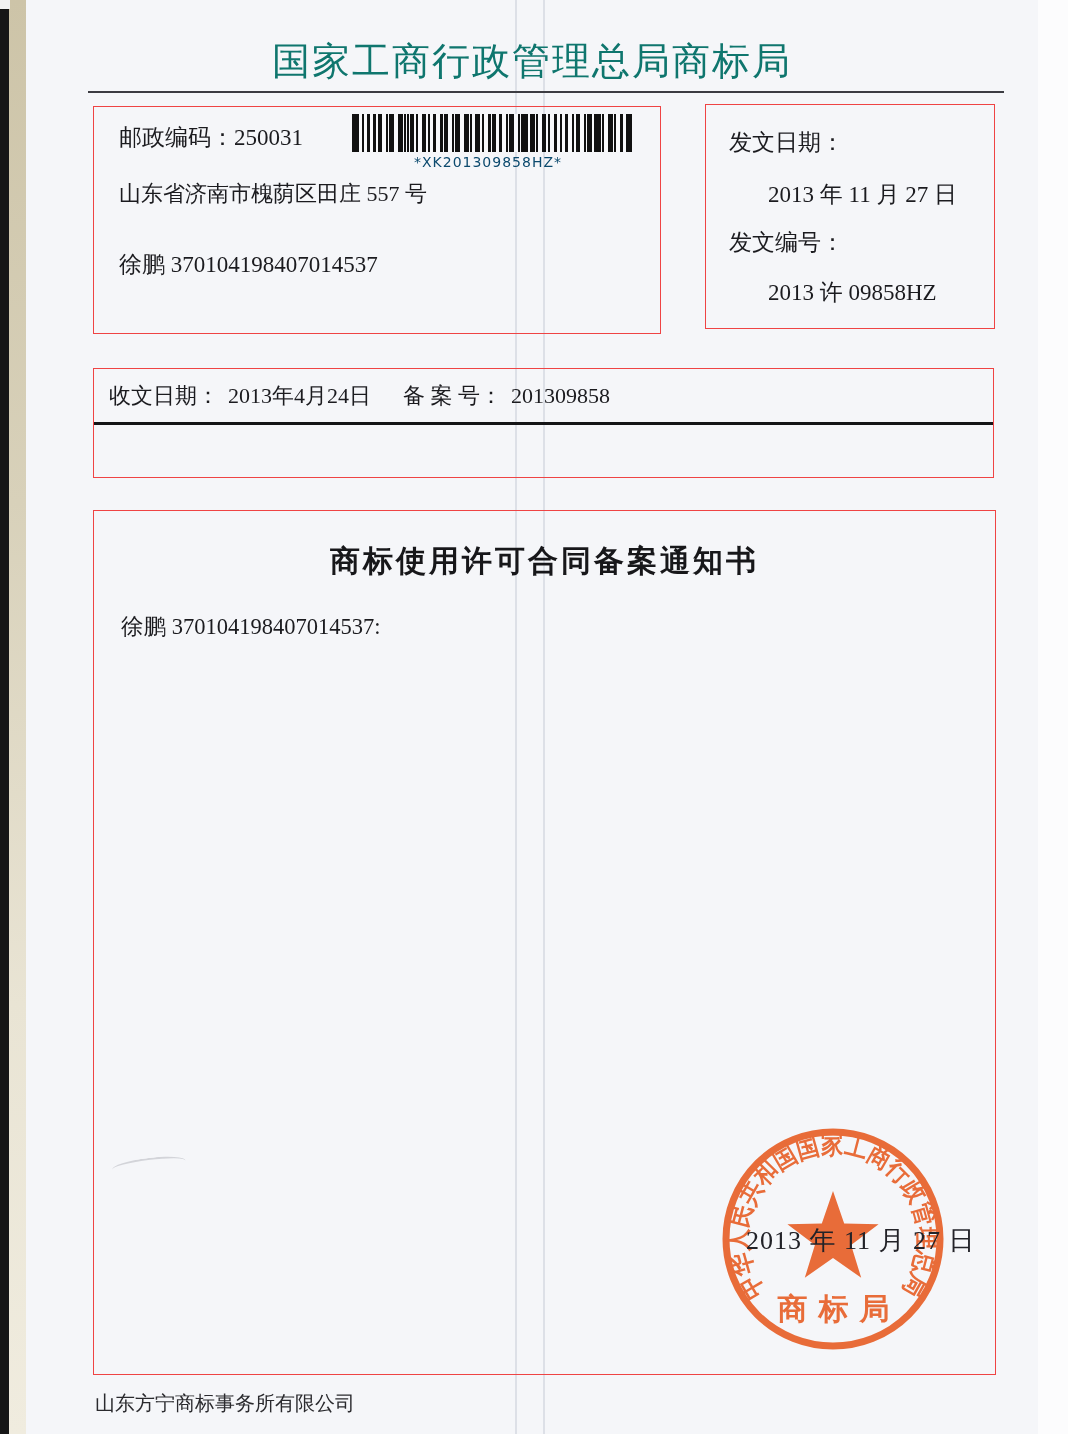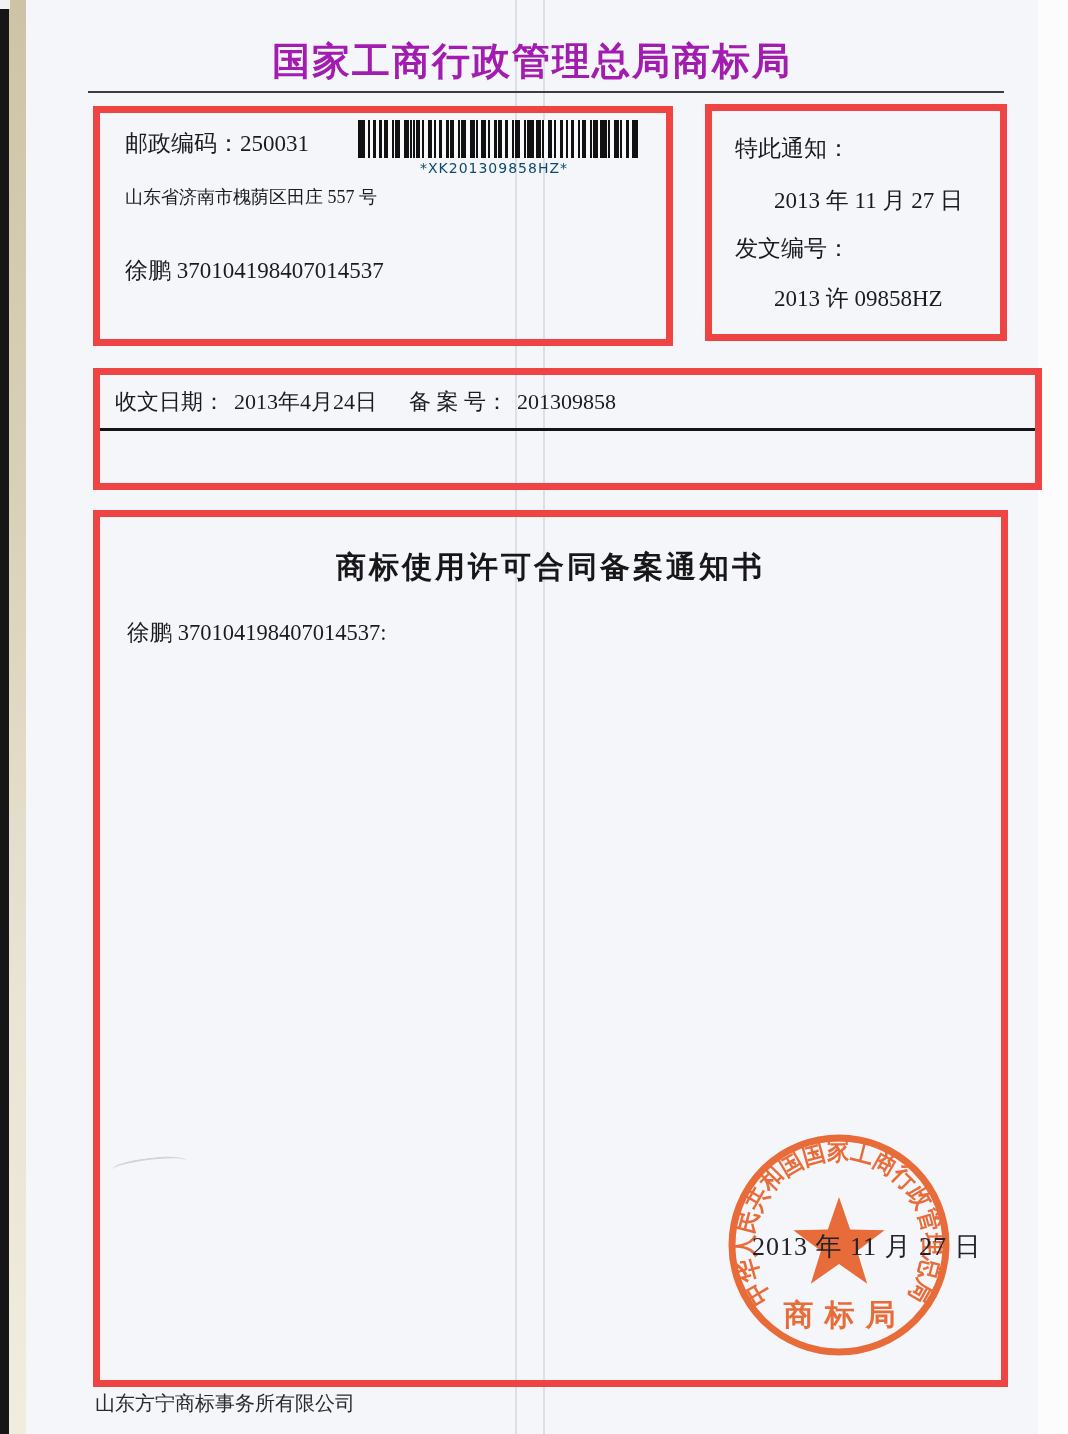--- a/index.html
+++ b/index.html
@@ -15,48 +15,48 @@
   .scan-beige{position:absolute;left:9px;top:0;width:17px;height:1434px;
     background:linear-gradient(180deg,#cdc4a8 0%,#d8d1ba 35%,#e9e4d4 70%,#f0ecdf 100%);}
   .scan-right{position:absolute;right:0;top:0;width:30px;height:1434px;background:#fcfcfd;}
   .fold{position:absolute;top:0;width:2px;height:1434px;background:rgba(170,176,192,0.32);}
   .fold.f1{left:515px;} .fold.f2{left:543px;}
   .smudge{position:absolute;left:112px;top:1158px;width:74px;height:12px;
     border-top:2px solid rgba(120,122,132,0.45);border-radius:60%;transform:rotate(-7deg);opacity:.6;}
 
   
   .doc-title{position:absolute;left:26px;top:36px;width:1012px;text-align:center;
-    font-size:38px;font-weight:bold;letter-spacing:2px;color:#a21caf;}
+    font-size:38px;font-weight:normal;letter-spacing:2px;color:#0f766e;}
   .title-rule{position:absolute;left:88px;top:91px;width:916px;height:2px;background:#3c3c42;}
 
-  .box{position:absolute;border:7px solid #ef4444;}
+  .box{position:absolute;border:1px solid #ef4444;}
 
   
   .addr-box{left:93px;top:106px;width:566px;height:226px;}
   .addr-box .postal{position:absolute;left:25px;top:15px;font-size:23px;}
   .barcode{position:absolute;left:258px;top:7px;width:272px;height:38px;
     border-left:4px solid #111;border-right:4px solid #111;background-color:#f8f9fb;
     background-image:
       repeating-linear-gradient(90deg,#111 0 2px,transparent 2px 6px),
       repeating-linear-gradient(90deg,#111 0 3px,transparent 3px 11px),
       repeating-linear-gradient(90deg,#111 0 2px,transparent 2px 17px);}
   .barcode-label{position:absolute;left:258px;top:47px;width:272px;text-align:center;
     font-family:"DejaVu Sans","Liberation Sans",sans-serif;font-size:14px;letter-spacing:1px;color:#0c4a6e;}
-  .addr-box .address{position:absolute;left:25px;top:72px;font-size:18px;}
+  .addr-box .address{position:absolute;left:25px;top:72px;font-size:22px;}
   .addr-box .recipient{position:absolute;left:25px;top:142px;font-size:23px;}
 
   
   .disp-box{left:705px;top:104px;width:288px;height:223px;}
   .disp-box .lbl1{position:absolute;left:23px;top:22px;font-size:23px;}
   .disp-box .val1{position:absolute;left:62px;top:74px;font-size:23px;}
   .disp-box .lbl2{position:absolute;left:23px;top:122px;font-size:23px;}
   .disp-box .val2{position:absolute;left:62px;top:172px;font-size:23px;}
 
   
-  .meta-box{left:93px;top:368px;width:899px;height:108px;padding-left:36px;}
+  .meta-box{left:93px;top:368px;width:899px;height:108px;}
   .meta-row{position:absolute;left:0;width:100%;height:53px;display:flex;align-items:center;font-size:22px;}
   .meta-row.r1{top:0;border-bottom:3px solid #141416;}
   .meta-row.r2{top:56px;}
   .meta-row .m-lbl{margin-left:15px;}
   .meta-row .m-val{margin-left:9px;}
   .meta-row .m-lbl2{margin-left:32px;}
   .r2 .m-val{letter-spacing:1px;}
   .r2 .m-lbl2{margin-left:62px;}
 
   
@@ -92,21 +92,21 @@
 
 <div class="box addr-box">
   <div class="postal"><span>邮政编码：</span><span>250031</span></div>
   <div class="barcode"></div>
   <div class="barcode-label">*XK201309858HZ*</div>
   <div class="address">山东省济南市槐荫区田庄 557 号</div>
   <div class="recipient">徐鹏 370104198407014537</div>
 </div>
 
 <div class="box disp-box">
-  <div class="lbl1">特此通知：</div>
+  <div class="lbl1">发文日期：</div>
   <div class="val1">2013 年 11 月 27 日</div>
   <div class="lbl2">发文编号：</div>
   <div class="val2">2013 许 09858HZ</div>
 </div>
 
 <div class="box meta-box">
   <div class="meta-row r1">
     <span class="m-lbl">收文日期：</span>
     <span class="m-val">2013年4月24日</span>
     <span class="m-lbl2">备 案 号：</span>

